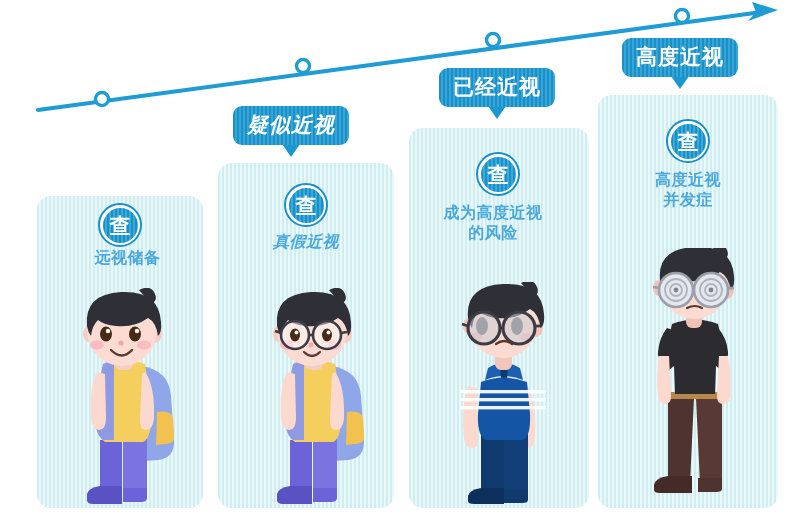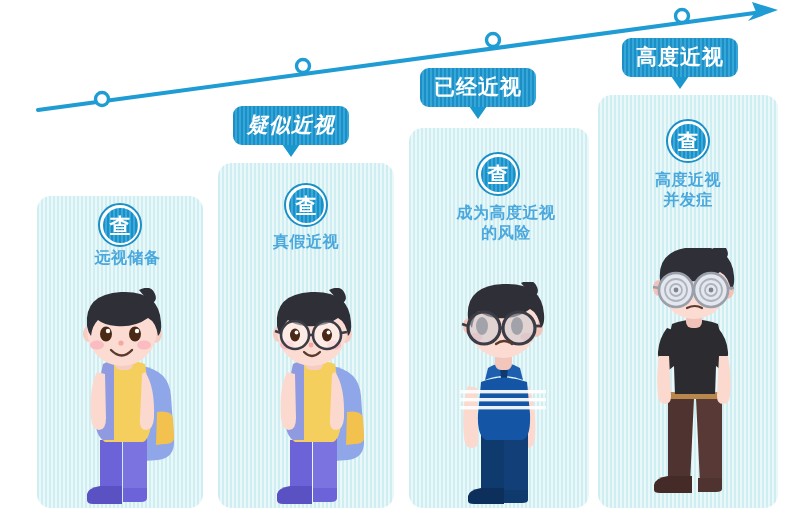--- a/index.html
+++ b/index.html
@@ -184,21 +184,21 @@
 
   <div class="badge-wrap" style="left:233px; top:106px;font-style:italic;">
     <div class="badge">疑似近视</div>
     <div class="badge-tail"></div>
   </div>
 
   <div class="seal" style="left:284px; top:183px;">
     <div class="seal-inner">查</div>
   </div>
 
-  <div class="caption" style="left:220px; top:232px; width:172px;">真假近视</div>
+  <div class="caption" style="left:220px; top:232px; width:172px;font-style:italic;">真假近视</div>
 
   <svg class="figure" style="left:235px; top:288px;" width="155" height="218" viewBox="0 0 155 218">
     <path d="M96 78 q28 4 30 30 l3 44 q1 18 -16 20 l-14 1 z" fill="#8fa7e8"></path>
     <path d="M112 124 q14 -2 16 6 l1 18 q1 8 -10 8 l-8 1 z" fill="#f2c14e"></path>
     <rect x="55" y="152" width="22" height="56" fill="#6c63d8"></rect>
     <rect x="78" y="150" width="24" height="58" fill="#7b73e0"></rect>
     <path d="M55 198 q-12 2 -13 8 l0 6 q0 4 6 4 l29 0 l0 -18 z" fill="#5a52c2"></path>
     <path d="M78 200 l24 0 l0 10 q0 4 -6 4 l-18 0 z" fill="#6c63d8"></path>
     <path d="M58 76 q20 -8 42 0 l6 40 q2 34 -8 38 l-38 0 q-10 -6 -8 -38 z" fill="#f5cf5e"></path>
     <path d="M58 76 q6 -3 11 -4 l0 80 l-11 0 q-10 -6 -8 -38 z" fill="#8f9ae0"></path>
@@ -226,30 +226,30 @@
     <ellipse cx="60" cy="47" rx="5" ry="6.5" fill="#4a2a16"></ellipse>
     <ellipse cx="92" cy="47" rx="5" ry="6.5" fill="#4a2a16"></ellipse>
     <circle cx="61.5" cy="44.5" r="1.9" fill="#ffffff"></circle>
     <circle cx="93.5" cy="44.5" r="1.9" fill="#ffffff"></circle>
     <circle cx="76" cy="57" r="2.4" fill="#f2a9a0"></circle>
     <path d="M69 64 q8 8 16 0" stroke="#5b3a2e" stroke-width="2.2" fill="none" stroke-linecap="round"></path>
   </svg>
 
   <div class="stage-card" style="left:409px; top:128px; width:180px; height:380px;"></div>
 
-  <div class="badge-wrap" style="left:420px; top:68px;">
+  <div class="badge-wrap" style="left:439px; top:68px;">
     <div class="badge">已经近视</div>
     <div class="badge-tail"></div>
   </div>
 
   <div class="seal" style="left:476px; top:152px;">
     <div class="seal-inner">查</div>
   </div>
 
-  <div class="caption" style="left:432px; top:203px; width:148px;">成为高度近视
+  <div class="caption" style="left:394px; top:203px; width:198px;">成为高度近视
 的风险</div>
 
   <svg class="figure" style="left:424px; top:282px;" width="160" height="226" viewBox="0 0 160 226">
 
     <path d="M44 104 q-7 20 -4 52 q1 10 8 10 q7 0 6 -10 l-1 -50 z" fill="#fbd9cf"></path>
     <path d="M104 104 q9 18 7 52 q-1 10 -8 10 q-7 0 -6 -10 l1 -50 z" fill="#fbd9cf"></path>
 
     <rect x="57" y="152" width="23" height="62" fill="#0f3a6e"></rect>
     <rect x="80" y="152" width="24" height="62" fill="#123f78"></rect>
     <path d="M57 206 q-12 2 -13 8 l0 5 q0 3 6 3 l30 0 l0 -16 z" fill="#0c2f5c"></path>

